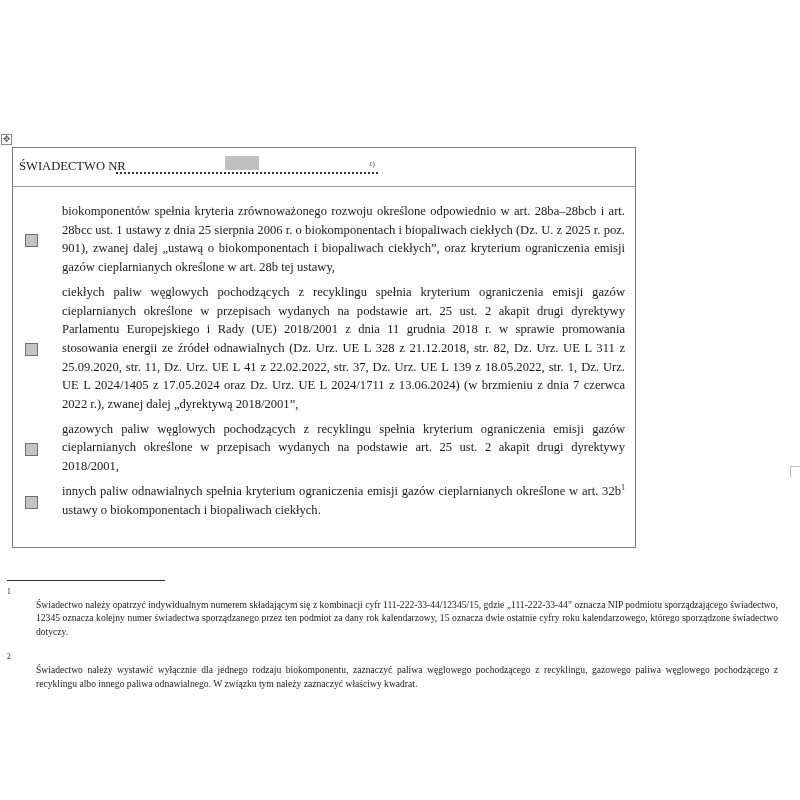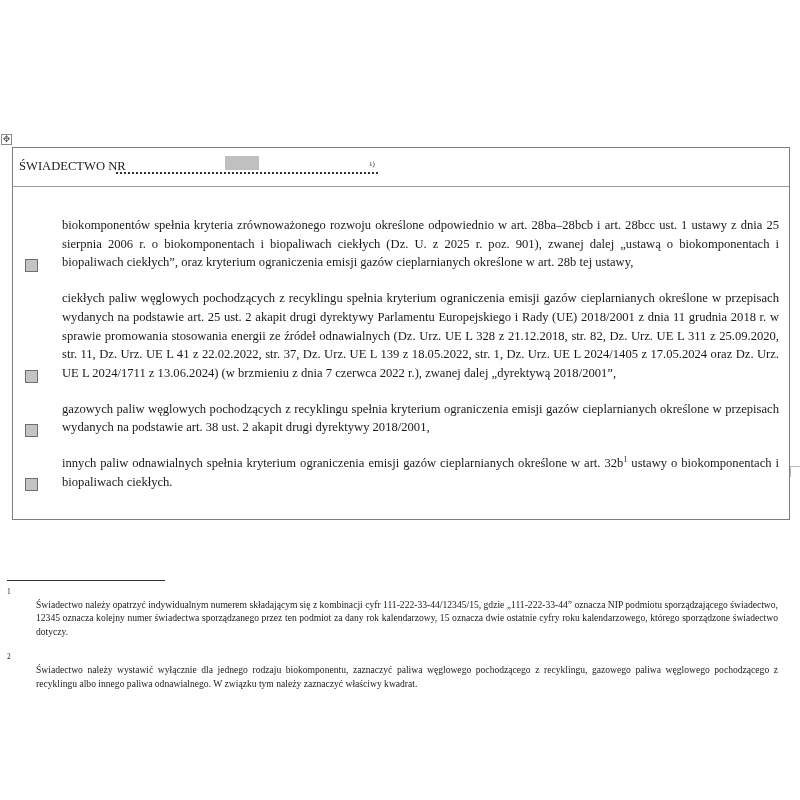--- a/index.html
+++ b/index.html
@@ -27,21 +27,21 @@
       line-height: 9px;
       text-align: center;
       color: #555;
       font-family: "DejaVu Sans", sans-serif;
       box-sizing: content-box;
     }
     .cert-table {
       position: absolute;
       left: 12px;
       top: 147px;
-      width: 778px;
+      width: 624px;
       border: 1px solid #7d7d7d;
       box-sizing: border-box;
     }
     .row-header {
       height: 38px;
       border-bottom: 1px solid #9a9a9a;
       position: relative;
       font-size: 12.6px;
     }
     .row-header .label {
@@ -78,22 +78,22 @@
     .intro {
       margin: 0 0 2px 0;
     }
     .intro sup {
       font-size: 7.5px;
       vertical-align: 4px;
       line-height: 0;
     }
     .option {
       display: flex;
-      align-items: flex-end;
-      margin-top: 17px;
+      align-items: center;
+      margin-top: 3px;
       margin-bottom: 6px;
     }
     .checkbox {
       flex: 0 0 auto;
       width: 11px;
       height: 11px;
       border: 1px solid #6e6e6e;
       background: #c4c4c4;
       margin-top: 3px;
       margin-left: 2px;
@@ -170,21 +170,21 @@
       <p class="option-text">biokomponentów spełnia kryteria zrównoważonego rozwoju określone  odpowiednio w art. 28ba–28bcb i art. 28bcc ust. 1  ustawy z dnia 25 sierpnia 2006 r. o biokomponentach i biopaliwach ciekłych (Dz. U. z 2025 r. poz. 901), zwanej dalej „ustawą o biokomponentach i biopaliwach ciekłych”, oraz kryterium ograniczenia emisji gazów cieplarnianych określone w art. 28b tej ustawy,</p>
     </div>
 
     <div class="option">
       <span class="checkbox"></span>
       <p class="option-text">ciekłych paliw węglowych pochodzących z recyklingu spełnia kryterium ograniczenia emisji gazów cieplarnianych określone w przepisach wydanych na podstawie art. 25 ust. 2 akapit drugi dyrektywy Parlamentu Europejskiego i Rady (UE) 2018/2001 z dnia 11 grudnia 2018 r.  w sprawie promowania stosowania energii ze źródeł odnawialnych (Dz. Urz. UE L 328 z 21.12.2018, str. 82, Dz. Urz. UE L 311 z 25.09.2020, str. 11, Dz. Urz. UE L 41 z 22.02.2022, str. 37, Dz. Urz. UE L 139 z 18.05.2022, str. 1, Dz. Urz. UE L 2024/1405 z 17.05.2024 oraz Dz. Urz. UE L 2024/1711 z 13.06.2024) (w brzmieniu z dnia 7 czerwca 2022 r.), zwanej dalej „dyrektywą 2018/2001”,</p>
     </div>
 
     <div class="option">
       <span class="checkbox"></span>
-      <p class="option-text">gazowych paliw węglowych pochodzących z recyklingu spełnia kryterium ograniczenia emisji gazów cieplarnianych określone w przepisach wydanych na podstawie art. 38 ust. 2 akapit drugi dyrektywy 2018/2001,</p>
+      <p class="option-text">gazowych paliw węglowych pochodzących z recyklingu spełnia kryterium ograniczenia emisji gazów cieplarnianych określone w przepisach wydanych na podstawie art. 25 ust. 2 akapit drugi dyrektywy 2018/2001,</p>
     </div>
 
     <div class="option">
       <span class="checkbox"></span>
       <p class="option-text"><span>innych paliw odnawialnych spełnia kryterium ograniczenia emisji gazów cieplarnianych określone w art. 32b</span><sup>1</sup><span> ustawy o biokomponentach i biopaliwach ciekłych.</span></p>
     </div>
   </div>
 </div>
 
 <div class="table-end-marker"></div>

